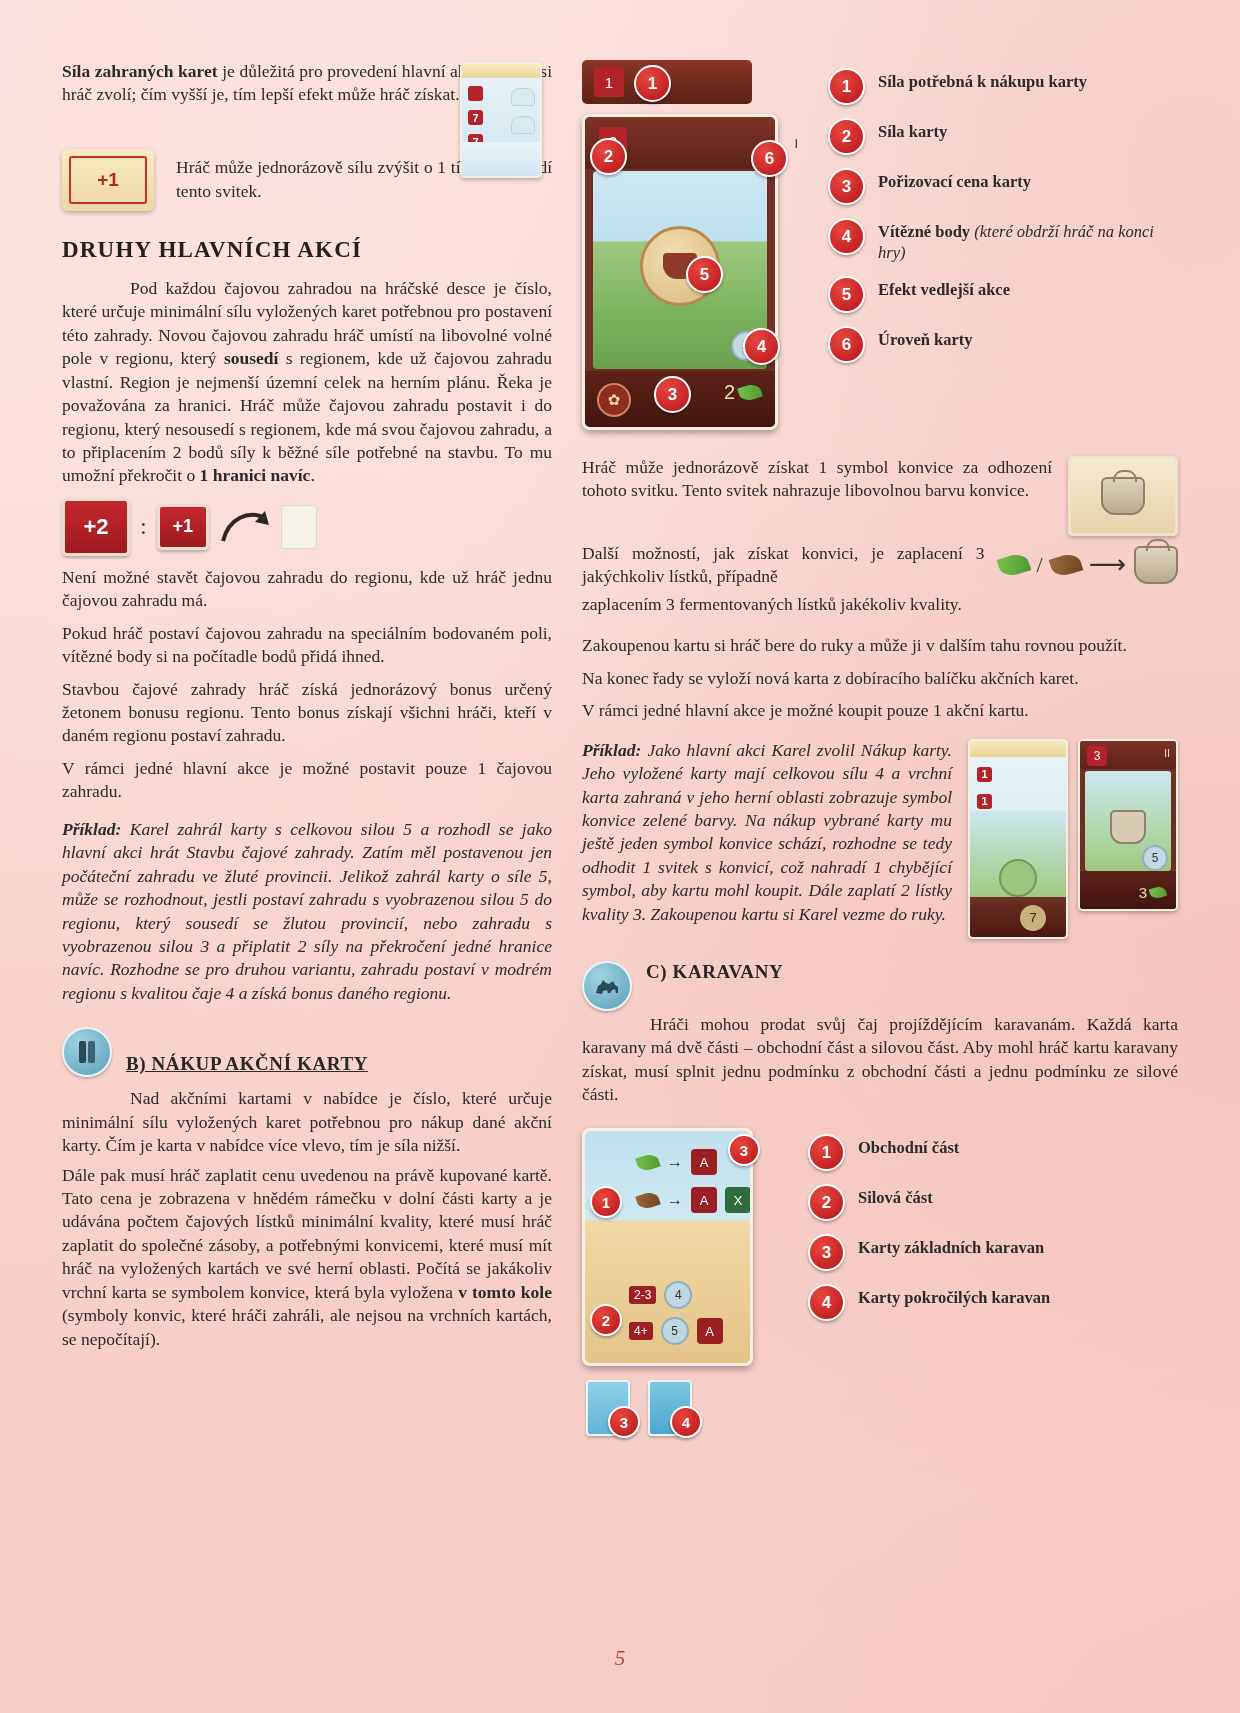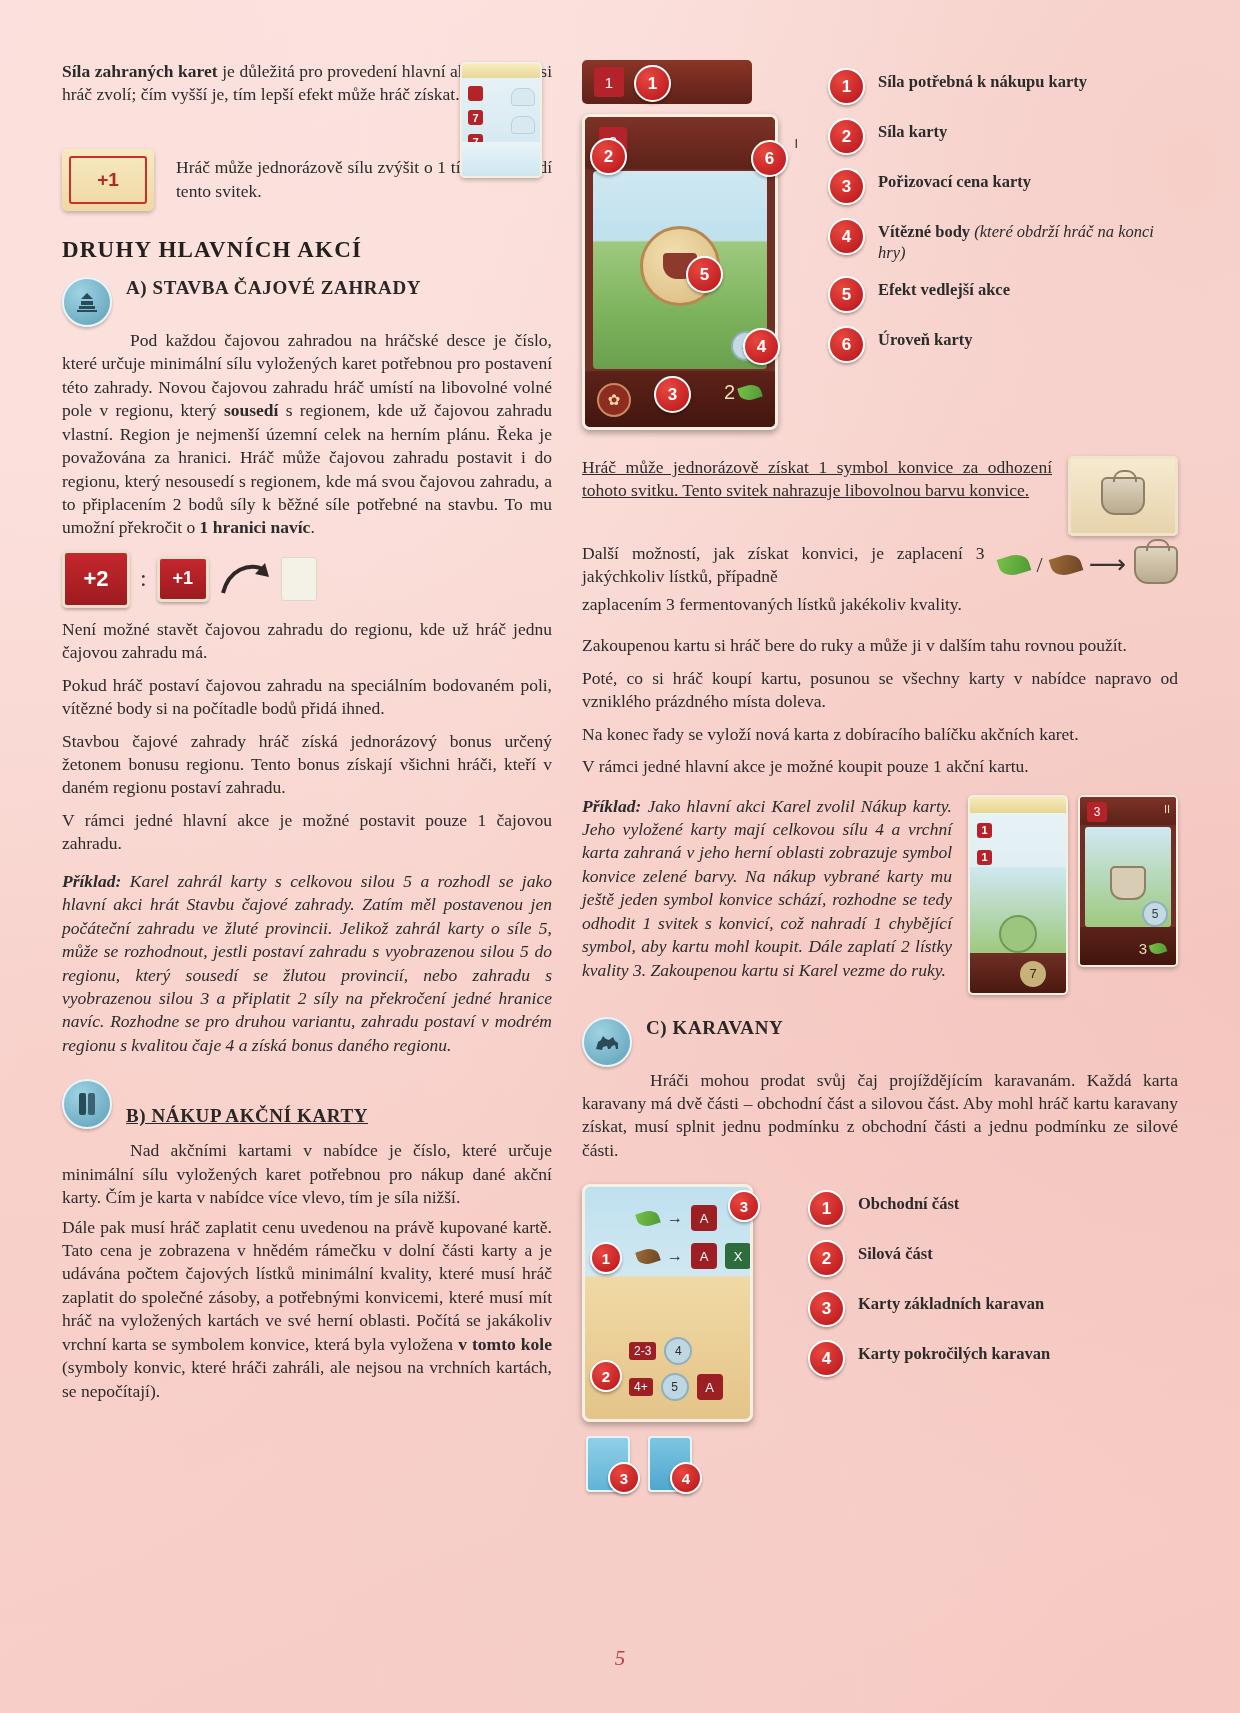--- a/index.html
+++ b/index.html
@@ -189,30 +189,20 @@
 
     <div class="row" style="align-items:center; gap:22px; margin-top:42px;">
       <div class="scroll-token">
         <div class="inner">+1</div>
       </div>
       <p style="flex:1">Hráč může jednorázově sílu zvýšit o 1 tím, že odhodí tento svitek.</p>
     </div>
 
     <h2 class="section">DRUHY HLAVNÍCH AKCÍ</h2>
 
-    <div class="row" style="gap:14px; align-items:flex-start;">
-      <div class="act-icon">
-        <svg width="28" height="28" viewBox="0 0 28 28" aria-hidden="true">
-          <path d="M4 22h20v2H4zM6 18h16v3H6zM8 13h12v4H8zM14 5l6 6H8z" fill="#2b4a57"></path>
-        </svg>
-      </div>
-      <div style="flex:1">
-        <h3 class="sub">A) STAVBA ČAJOVÉ ZAHRADY</h3>
-      </div>
-    </div>
 
     <p style="margin-top:2px">
       <span style="display:inline-block; width:68px"></span><span>Pod každou čajovou zahradou na hráčské desce je číslo, které určuje minimální sílu vyložených karet potřebnou pro postavení této zahrady. Novou čajovou zahradu hráč umístí na libovolné volné pole v regionu, který </span><b>sousedí</b><span> s regionem, kde už čajovou zahradu vlastní. Region je nejmenší územní celek na herním plánu. Řeka je považována za hranici. Hráč může čajovou zahradu postavit i do regionu, který nesousedí s regionem, kde má svou čajovou zahradu, a to připlacením 2 bodů síly k běžné síle potřebné na stavbu. To mu umožní překročit o </span><b>1 hranici navíc</b><span>.</span>
     </p>
 
     <div class="row" style="align-items:center; gap:10px; margin:10px 0 10px 0;">
       <div class="plus-token">+2</div>
       <span style="font-size:24px; color:#333;">:</span>
       <div class="plus-token" style="width:46px;height:40px;font-size:18px;">+1</div>
       <svg width="52" height="40" viewBox="0 0 52 40">
@@ -322,41 +312,40 @@
           <div class="badge">5</div>
           <div class="txt">Efekt vedlejší akce</div>
         </div>
         <div class="legend-row">
           <div class="badge">6</div>
           <div class="txt">Úroveň karty</div>
         </div>
       </div>
     </div>
 
-    <div class="row" style="gap:16px; align-items:flex-start; margin-top:26px;text-decoration:underline;">
+    <div class="row" style="gap:16px; align-items:flex-start; margin-top:26px;">
       <p style="flex:1">Hráč může jednorázově získat 1 symbol konvice za odhození tohoto svitku. Tento svitek nahrazuje libovolnou barvu konvice.</p>
       <div class="note-card">
         <div class="kettle"></div>
       </div>
     </div>
 
     <div class="row" style="gap:14px; align-items:center; margin-top:6px;">
       <p style="flex:1">Další možností, jak získat konvici, je zaplacení 3 jakýchkoliv lístků, případně </p>
       <div class="row" style="align-items:center; gap:8px; flex:0 0 auto;">
         <span class="leaf"></span>
         <span style="font-size:22px;color:#3a3330;">/</span>
         <span class="leaf brown"></span>
         <span class="arrow">⟶</span>
         <span class="kettle"></span>
       </div>
     </div>
     <p style="margin-top:4px">zaplacením 3 fermentovaných lístků jakékoliv kvality.</p>
 
     <p class="blk" style="margin-top:18px">Zakoupenou kartu si hráč bere do ruky a může ji v dalším tahu rovnou použít.</p>
-    <p class="blk">Poté, co si hráč koupí kartu, posunou se všechny karty v nabídce napravo od vzniklého prázdného místa doleva.</p>
     <p class="blk">Na konec řady se vyloží nová karta z dobíracího balíčku akčních karet.</p>
     <p class="blk">V rámci jedné hlavní akce je možné koupit pouze 1 akční kartu.</p>
 
     <div class="row" style="gap:16px; align-items:flex-start; margin-top:16px;">
       <p class="example" style="flex:1">
         <b>Příklad:</b><span> Jako hlavní akci Karel zvolil Nákup karty. Jeho vyložené karty mají celkovou sílu 4 a vrchní karta zahraná v jeho herní oblasti zobrazuje symbol konvice zelené barvy. Na nákup vybrané karty mu ještě jeden symbol konvice schází, rozhodne se tedy odhodit 1 svitek s konvicí, což nahradí 1 chybějící symbol, aby kartu mohl koupit. Dále zaplatí 2 lístky kvality 3. Zakoupenou kartu si Karel vezme do ruky.</span>
       </p>
       <div class="row" style="gap:10px; flex:0 0 auto;">
         <div class="card-mini" style="width:96px;height:196px;">
           <div style="height:16px;background:linear-gradient(#f7eaba,#e8d593)"></div>

